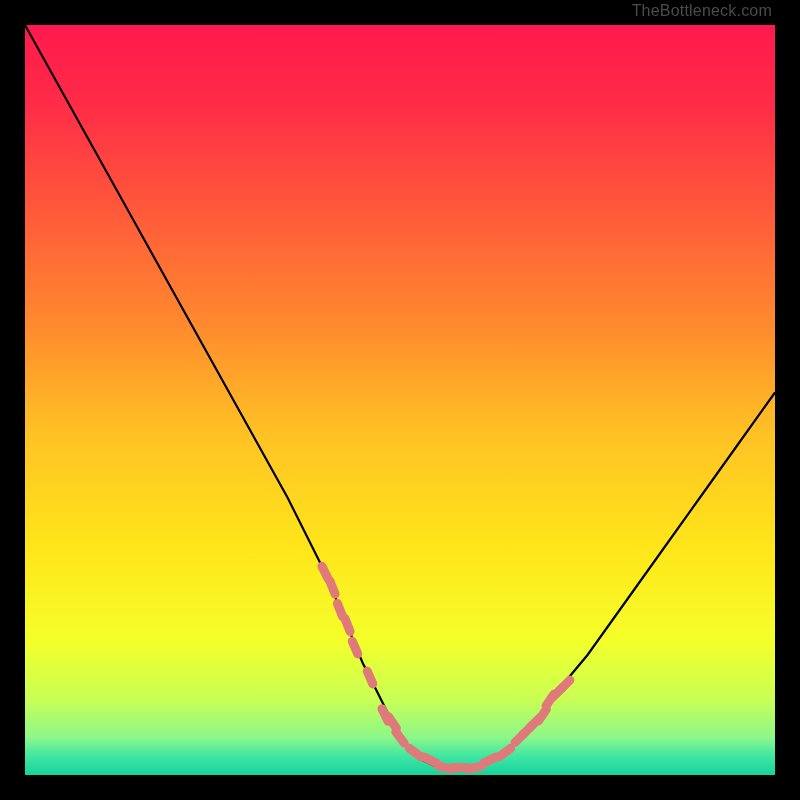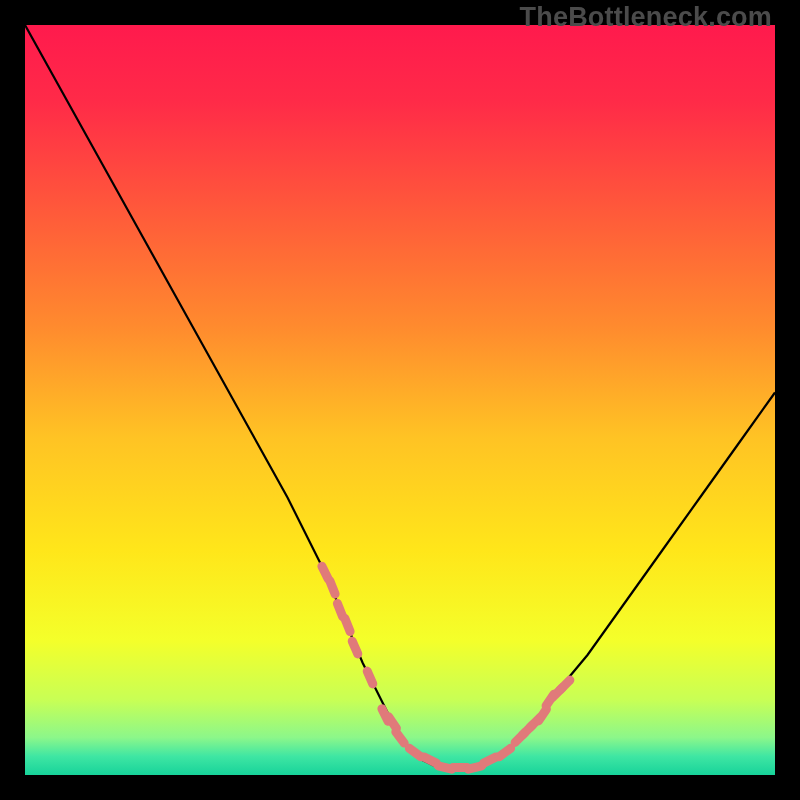--- a/index.html
+++ b/index.html
@@ -24,22 +24,22 @@
     left: 0;
     top: 0;
     width: 750px;
     height: 750px;
   }
   .watermark {
     position: absolute;
     top: 2px;
     right: 28px;
     color: #4b4b4b;
-    font-size: 27px;
-    font-weight: 700;
+    font-size: 16px;
+    font-weight: 400;
     letter-spacing: 0.2px;
     user-select: none;
   }
 </style>
 </head>
 <body>
 
 <div class="frame">
   <svg class="plot" viewBox="0 0 750 750" preserveAspectRatio="none">
     <defs>

